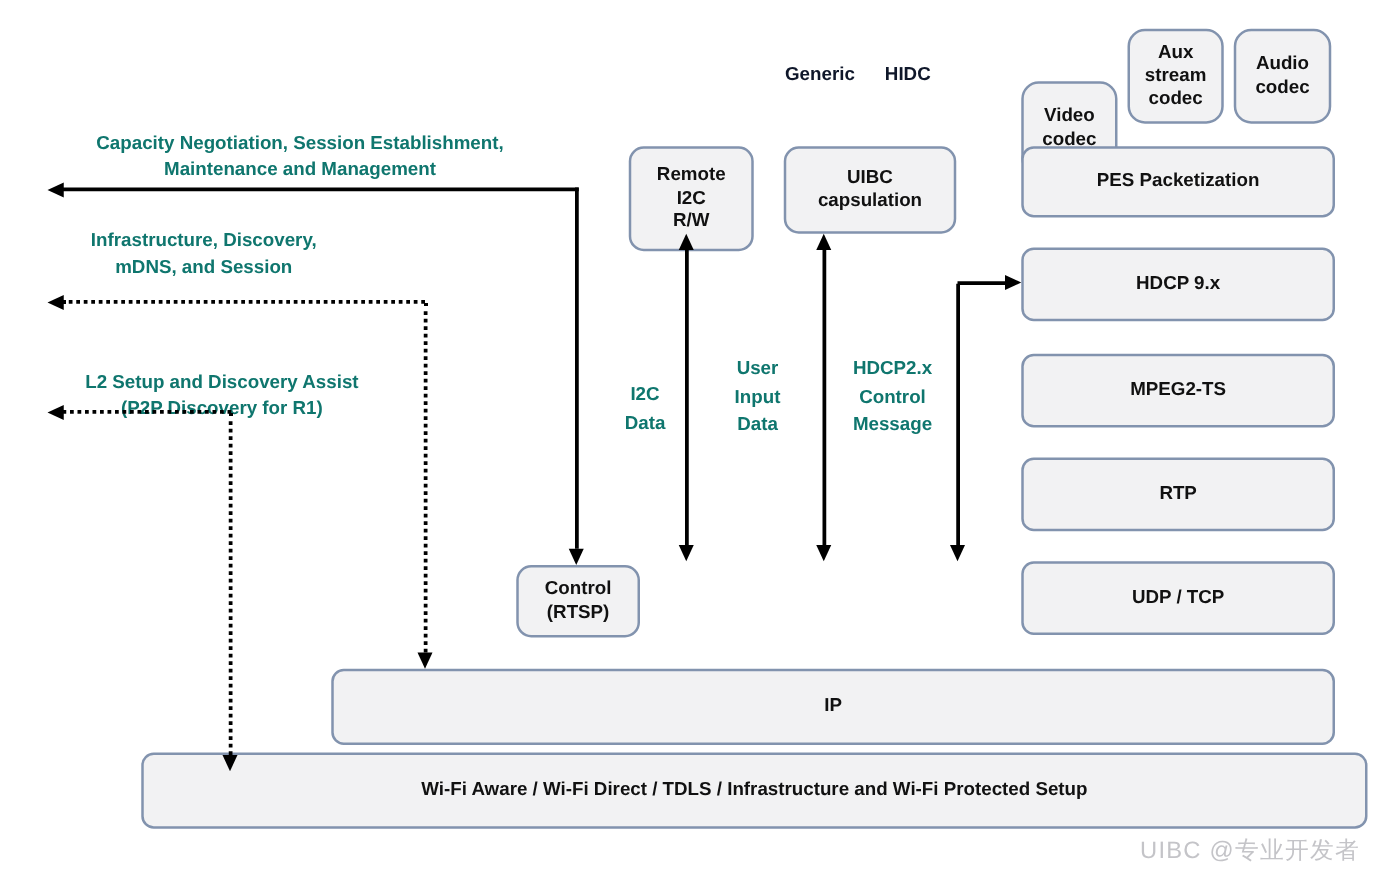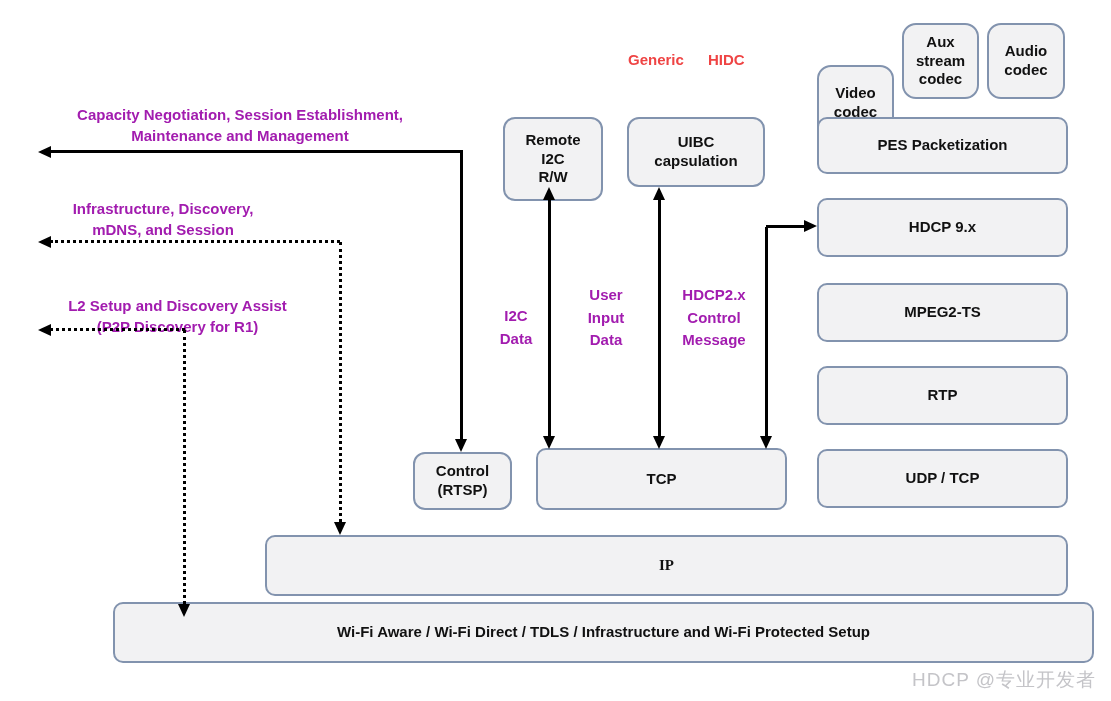--- a/index.html
+++ b/index.html
@@ -10,33 +10,33 @@
   .box{
     position:absolute;background:#f2f2f3;border:2px solid #8293ae;border-radius:12px;
     display:flex;align-items:center;justify-content:center;text-align:center;
     font-weight:bold;font-size:15px;line-height:1.25;white-space:pre-line;
     box-sizing:border-box;color:#111;
   }
   .box.r14{border-radius:14px;}
   .box.r10{border-radius:10px;}
   .label{
     position:absolute;font-weight:bold;font-size:15px;text-align:center;
-    white-space:pre-line;color:#a21caf;line-height:1.4;
+    white-space:pre-line;color:#0f766e;line-height:1.4;
   }
   .hline-solid{position:absolute;background:#000;height:3px;}
   .vline-solid{position:absolute;background:#000;width:3px;}
   .hline-dotted{position:absolute;border-top:3px dotted #000;height:0;}
   .vline-dotted{position:absolute;border-left:3px dotted #000;width:0;}
   .ah{position:absolute;width:0;height:0;}
   .ah-left{border-top:6px solid transparent;border-bottom:6px solid transparent;border-right:13px solid #000;}
   .ah-right{border-top:6px solid transparent;border-bottom:6px solid transparent;border-left:13px solid #000;}
   .ah-up{border-left:6px solid transparent;border-right:6px solid transparent;border-bottom:13px solid #000;}
   .ah-down{border-left:6px solid transparent;border-right:6px solid transparent;border-top:13px solid #000;}
   .watermark{position:absolute;font-size:19px;color:#c4c4c8;font-weight:normal;letter-spacing:1px;}
-  .hdr{position:absolute;display:flex;gap:24px;font-weight:bold;font-size:15px;color:#ef4444;}
+  .hdr{position:absolute;display:flex;gap:24px;font-weight:bold;font-size:15px;color:#0f172a;}
 </style>
 </head>
 <body>
 
 <div id="stage">
 
   <div class="hdr" style="left:628px;top:51px;">
     <span>Generic</span>
     <span>HIDC</span>
   </div>
@@ -56,28 +56,27 @@
 capsulation</div>
 
   <div class="box r10" style="left:817px;top:117px;width:251px;height:57px;text-align:center;">PES Packetization</div>
   <div class="box r10" style="left:817px;top:198px;width:251px;height:59px;">HDCP 9.x</div>
   <div class="box r10" style="left:817px;top:283px;width:251px;height:59px;">MPEG2-TS</div>
   <div class="box r10" style="left:817px;top:366px;width:251px;height:59px;">RTP</div>
   <div class="box r10" style="left:817px;top:449px;width:251px;height:59px;">UDP / TCP</div>
 
   <div class="box" style="left:413px;top:452px;width:99px;height:58px;">Control
 (RTSP)</div>
-  <div class="box r10" style="left:536px;top:448px;width:251px;height:62px;">TCP</div>
 
-  <div class="box r10" style="left:265px;top:535px;width:803px;height:61px;font-family:Liberation Serif, serif;">IP</div>
+  <div class="box r10" style="left:265px;top:535px;width:803px;height:61px;">IP</div>
   <div class="box r10" style="left:113px;top:602px;width:981px;height:61px;">Wi-Fi Aware / Wi-Fi Direct / TDLS / Infrastructure and Wi-Fi Protected Setup</div>
 
   <div class="label" style="left:30px;top:104px;width:420px;">Capacity Negotiation, Session Establishment,
 Maintenance and Management</div>
-  <div class="label" style="left:48px;top:198px;width:230px;">Infrastructure, Discovery,
+  <div class="label" style="left:48px;top:182px;width:230px;">Infrastructure, Discovery,
 mDNS, and Session</div>
   <div class="label" style="left:45px;top:295px;width:265px;text-align:center;">L2 Setup and Discovery Assist
 (P2P Discovery for R1)</div>
 
   <div class="label" style="left:490px;top:305px;width:52px;line-height:1.5;">I2C
 Data</div>
   <div class="label" style="left:568px;top:284px;width:76px;line-height:1.5;">User
 Input
 Data</div>
   <div class="label" style="left:670px;top:284px;width:88px;line-height:1.5;">HDCP2.x
@@ -117,15 +116,15 @@
     <div class="ah ah-down" style="left:653px;top:436px;"></div>
   </div>
 
   <div>
     <div class="hline-solid" style="left:766px;top:225px;width:38px;"></div>
     <div class="ah ah-right" style="left:804px;top:220px;"></div>
     <div class="vline-solid" style="left:765px;top:227px;height:210px;"></div>
     <div class="ah ah-down" style="left:760px;top:436px;"></div>
   </div>
 
-  <div class="watermark" style="left:912px;top:667px;">HDCP @专业开发者</div>
+  <div class="watermark" style="left:912px;top:667px;">UIBC @专业开发者</div>
 
 </div>
 
 </body></html>

